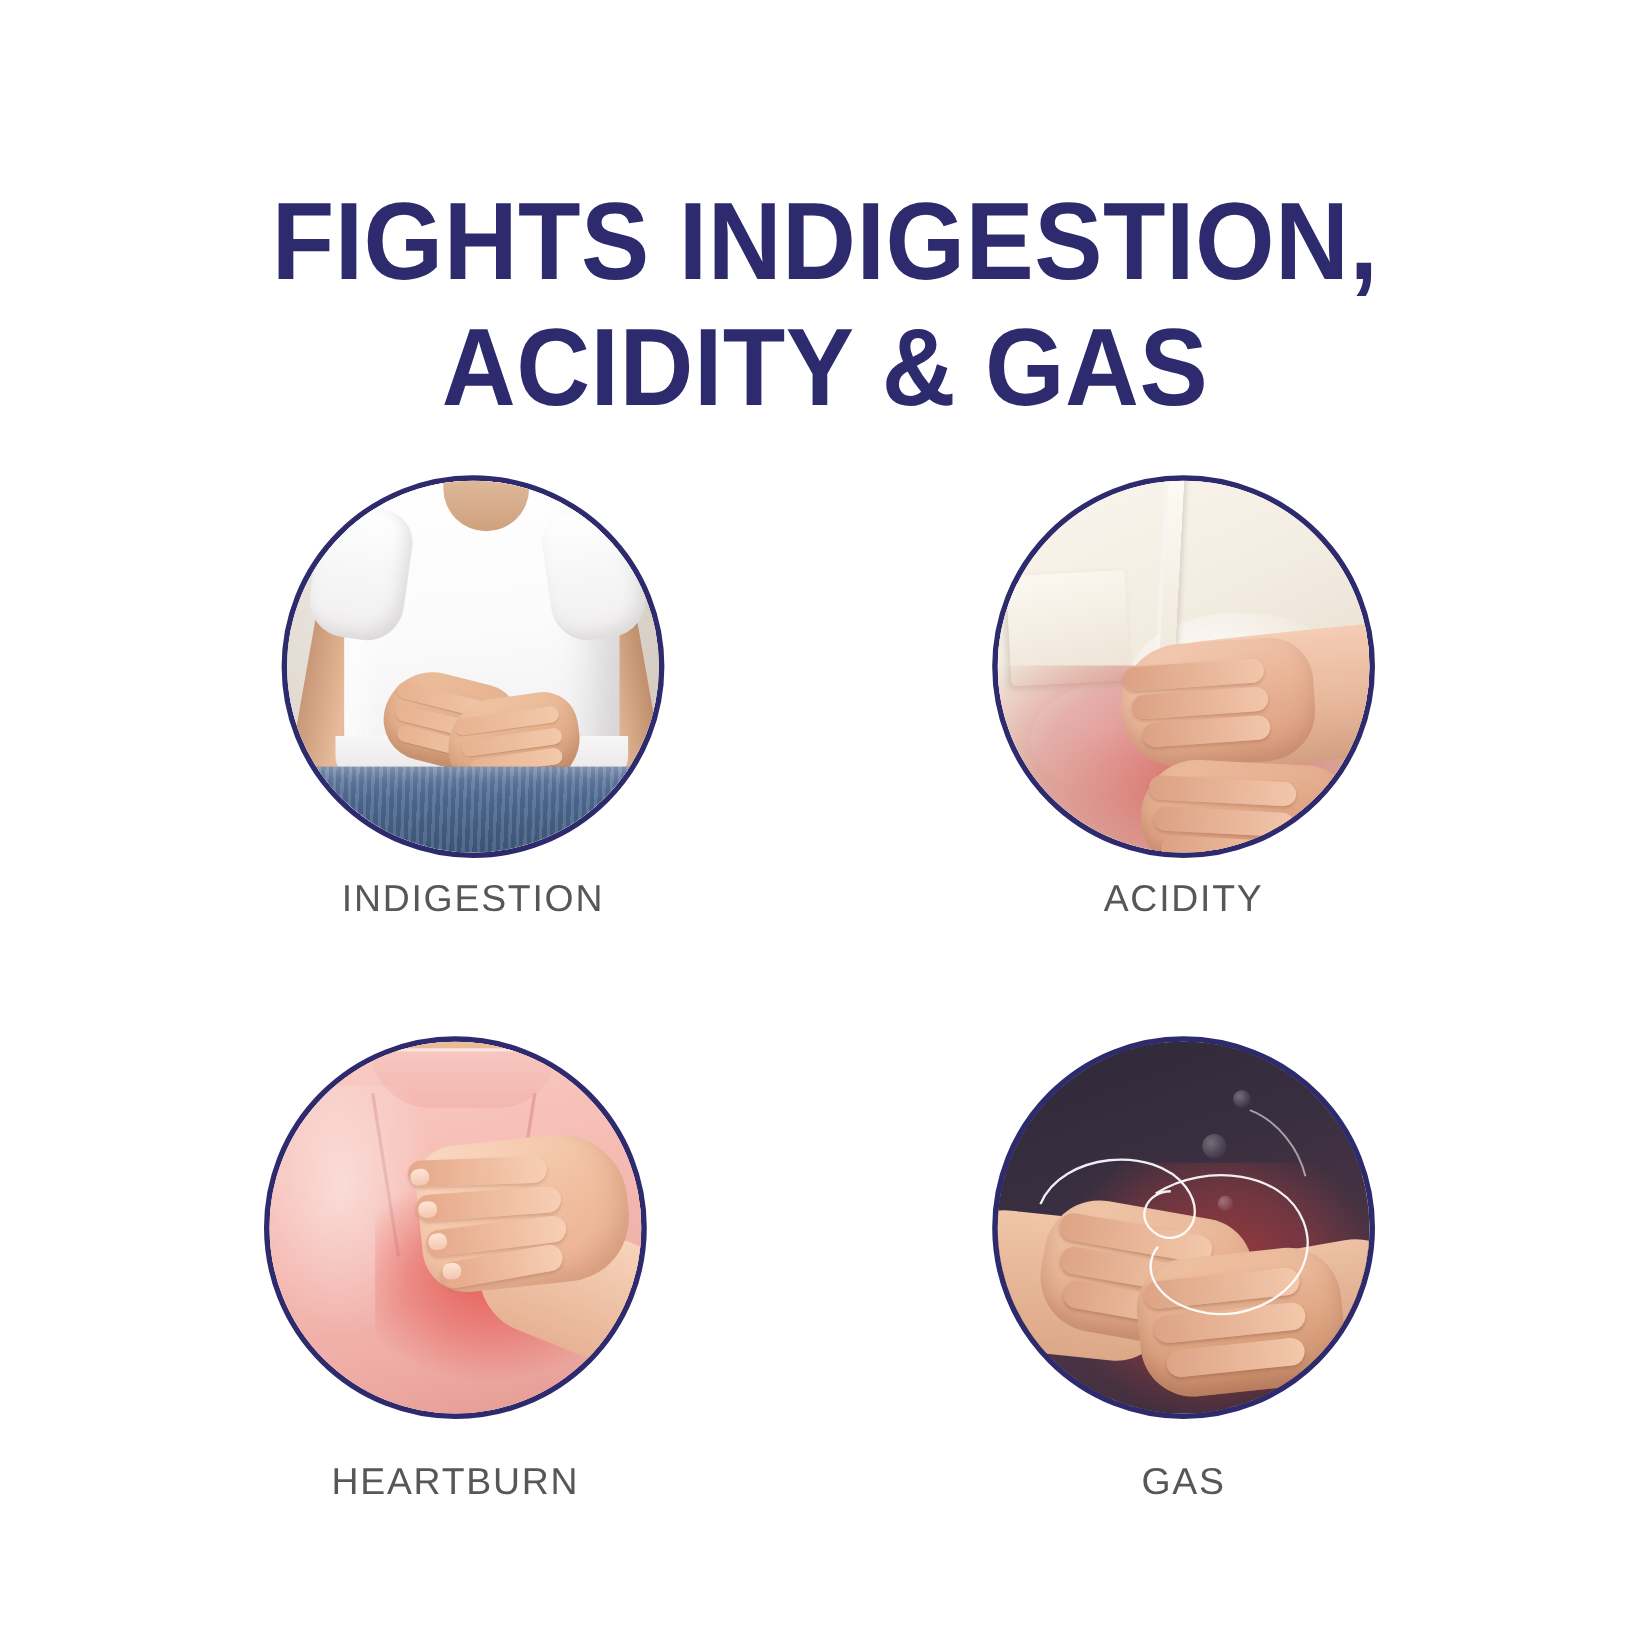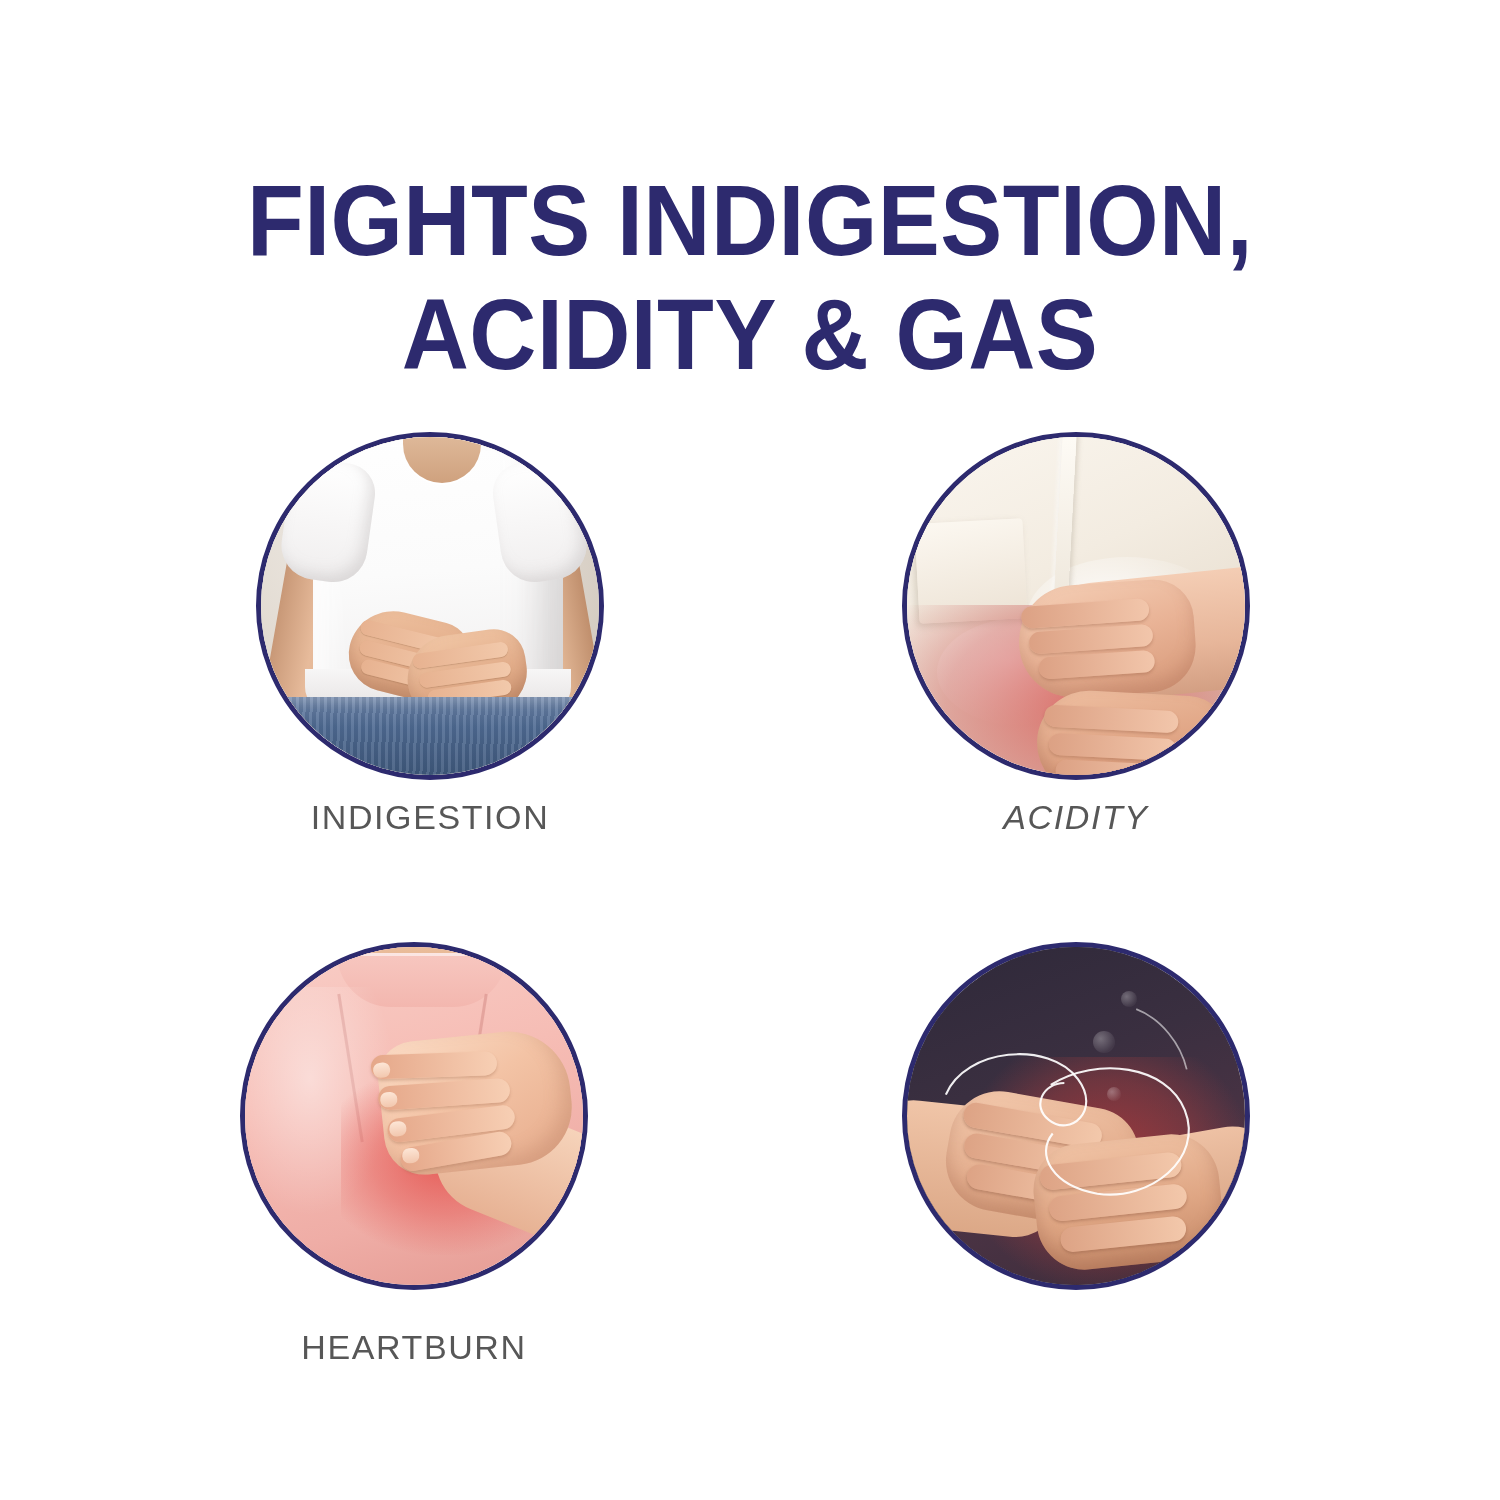--- a/index.html
+++ b/index.html
@@ -44,21 +44,21 @@
     top: 420px;
     width: 1200px;
     height: 1020px;
   }
   .card {
     position: absolute;
     width: 528px;
     height: 470px;
   }
   .card.c0 { left: 16px;   top: 0px; }
-  .card.c1 { left: 662px; top: 0px; font-style: italic; }
+  .card.c1 { left: 662px; top: 0px; }
   .card.c2 { left: 0px;   top: 510px; }
   .card.c3 { left: 662px; top: 510px; }
 
   .circle-frame {
     position: absolute;
     left: 90px;
     top: 12px;
     width: 348px;
     height: 348px;
     border-radius: 50%;
@@ -427,16 +427,17 @@
           <span class="bubble" style="left:214px; top:44px;  width:16px; height:16px;"></span>
           <span class="bubble" style="left:186px; top:84px;  width:22px; height:22px;"></span>
           <span class="bubble" style="left:200px; top:140px; width:14px; height:14px;"></span>
           <svg class="swirl" viewBox="0 0 348 348">
             <path d="M40 152 C 60 104, 146 96, 176 136 C 200 168, 168 196, 146 178 C 128 164, 140 140, 162 140" fill="none" stroke="#ffffff" stroke-width="2.2" opacity="0.92"></path>
             <path d="M148 142 C 196 112, 268 122, 286 168 C 306 218, 250 262, 196 254 C 150 246, 132 214, 150 192" fill="none" stroke="#ffffff" stroke-width="2.2" opacity="0.92"></path>
             <path d="M236 64 C 262 74, 282 100, 288 126" fill="none" stroke="#ffffff" stroke-width="1.8" opacity="0.55"></path>
           </svg>
         </div>
       </div>
+      <div class="card-label">GAS</div>
     </div>
 
   </div>
 </div>
 
 </body></html>

